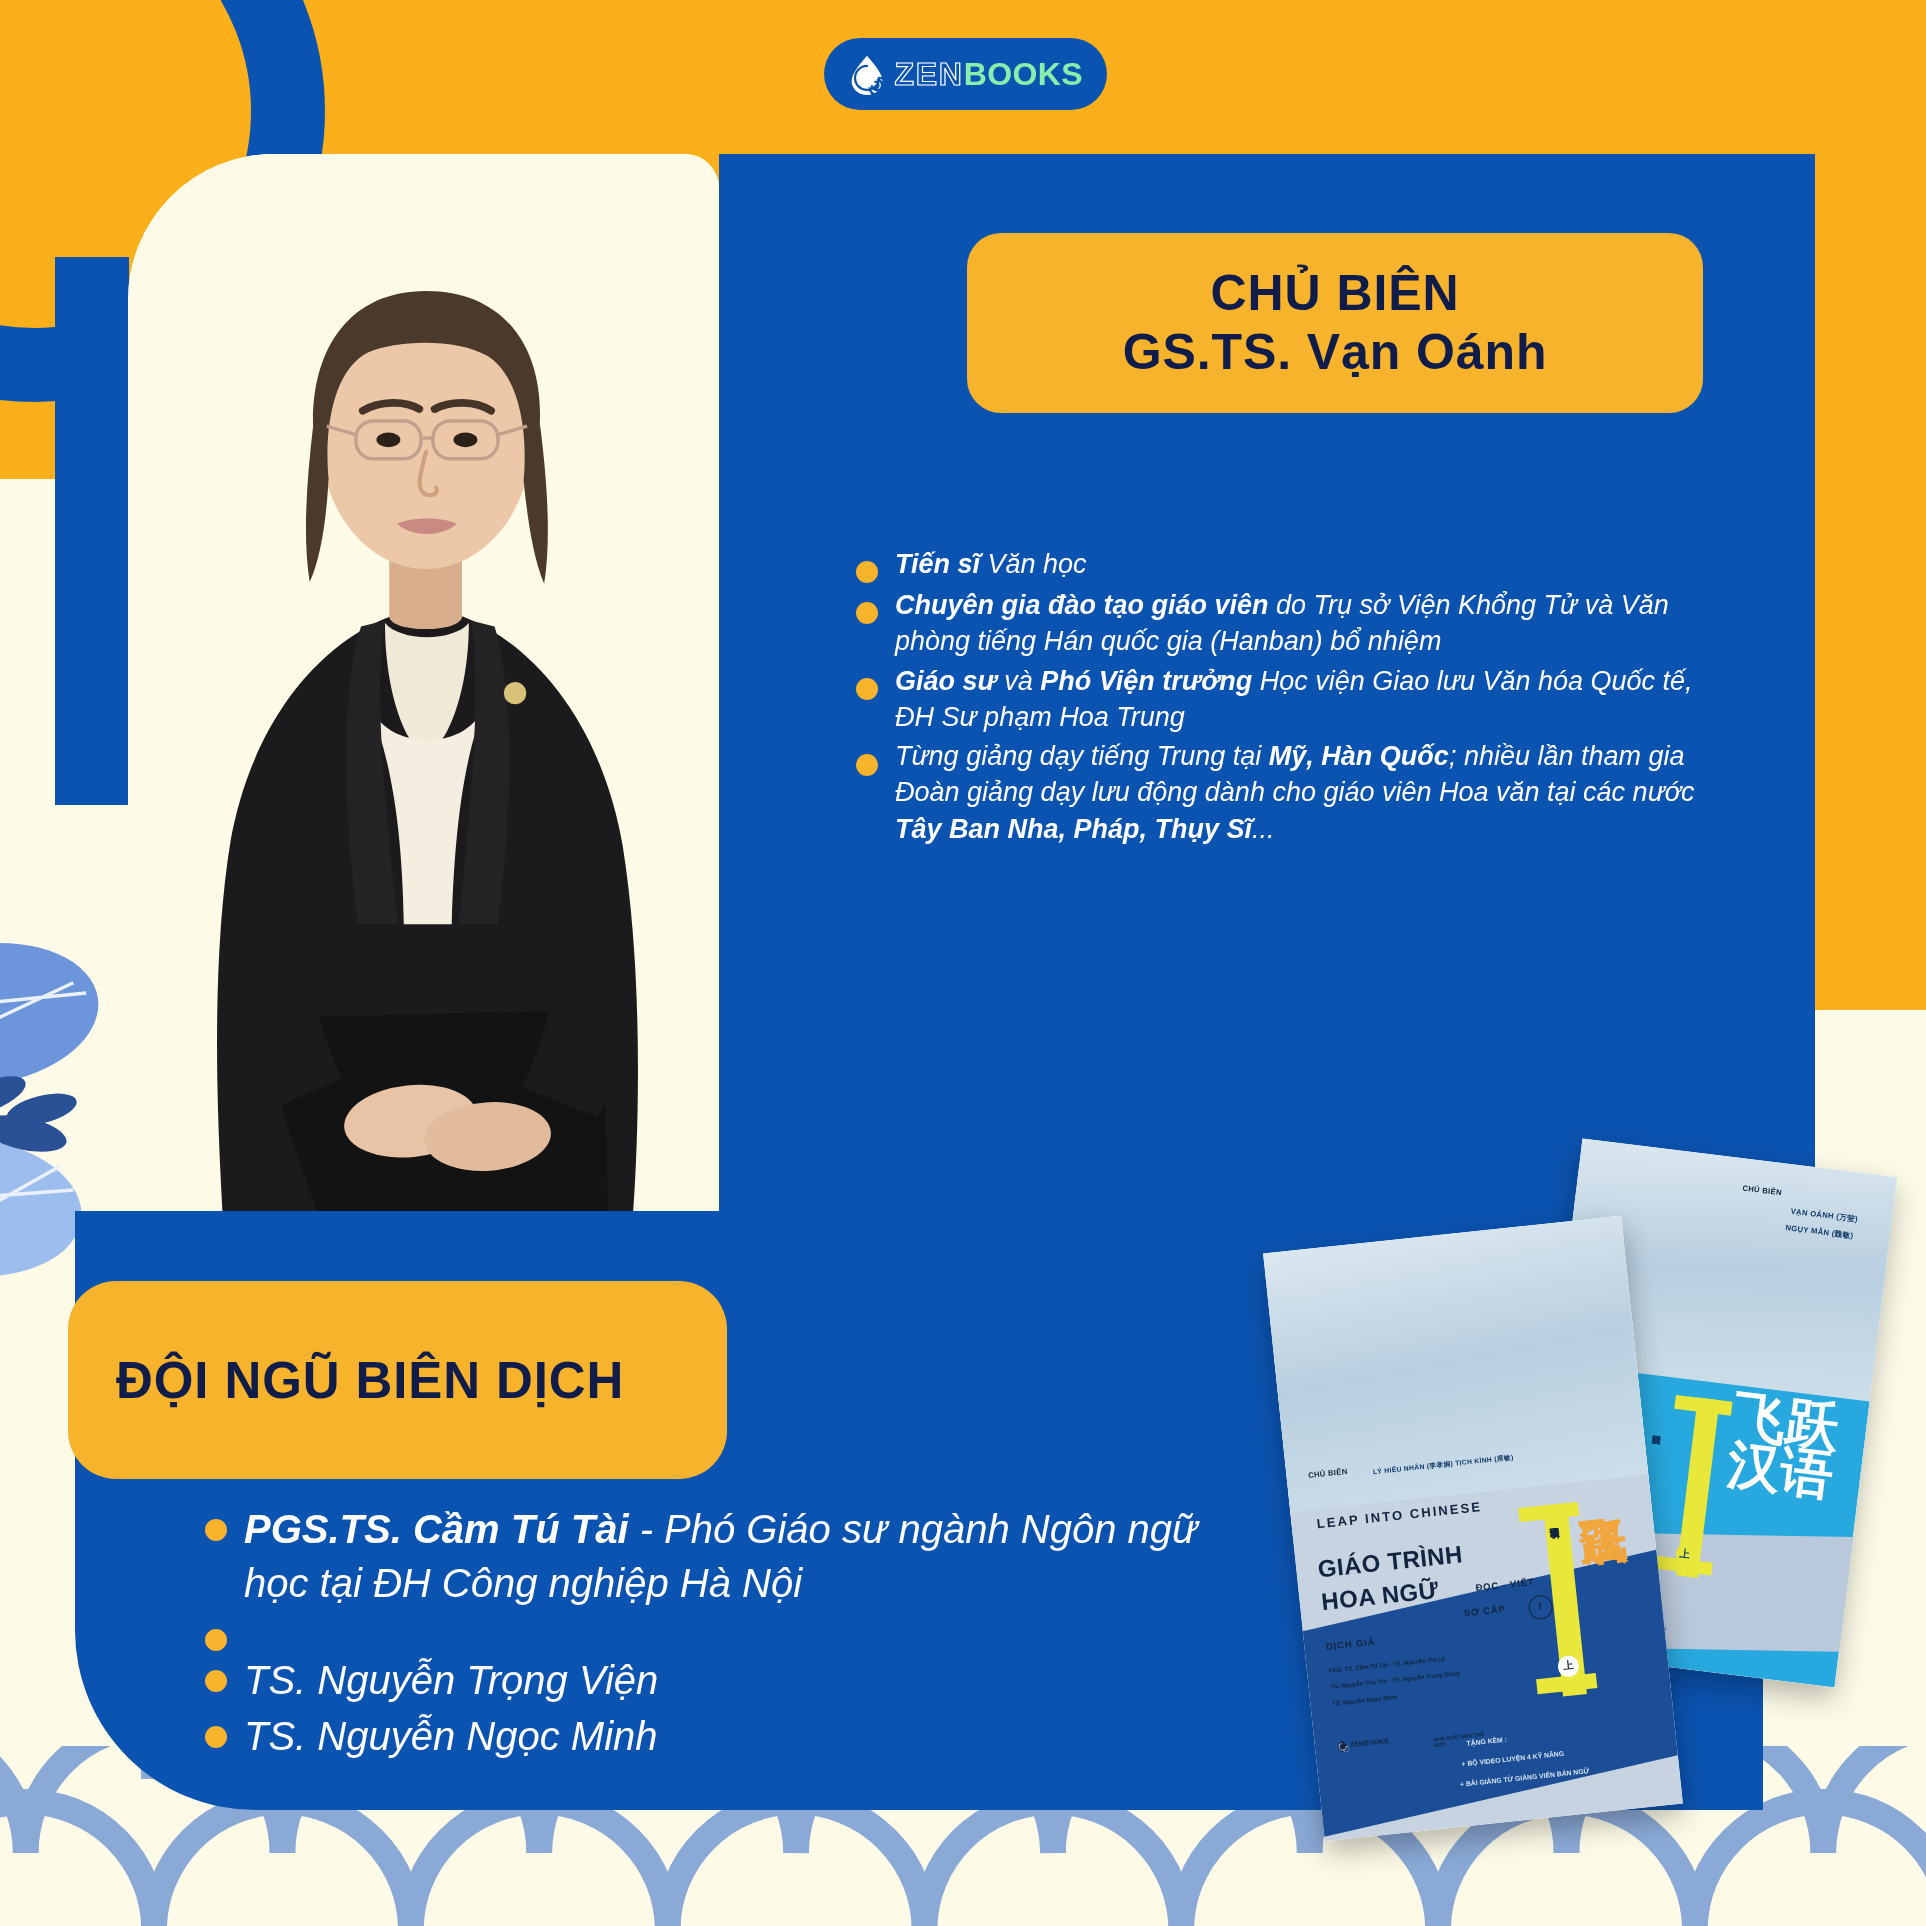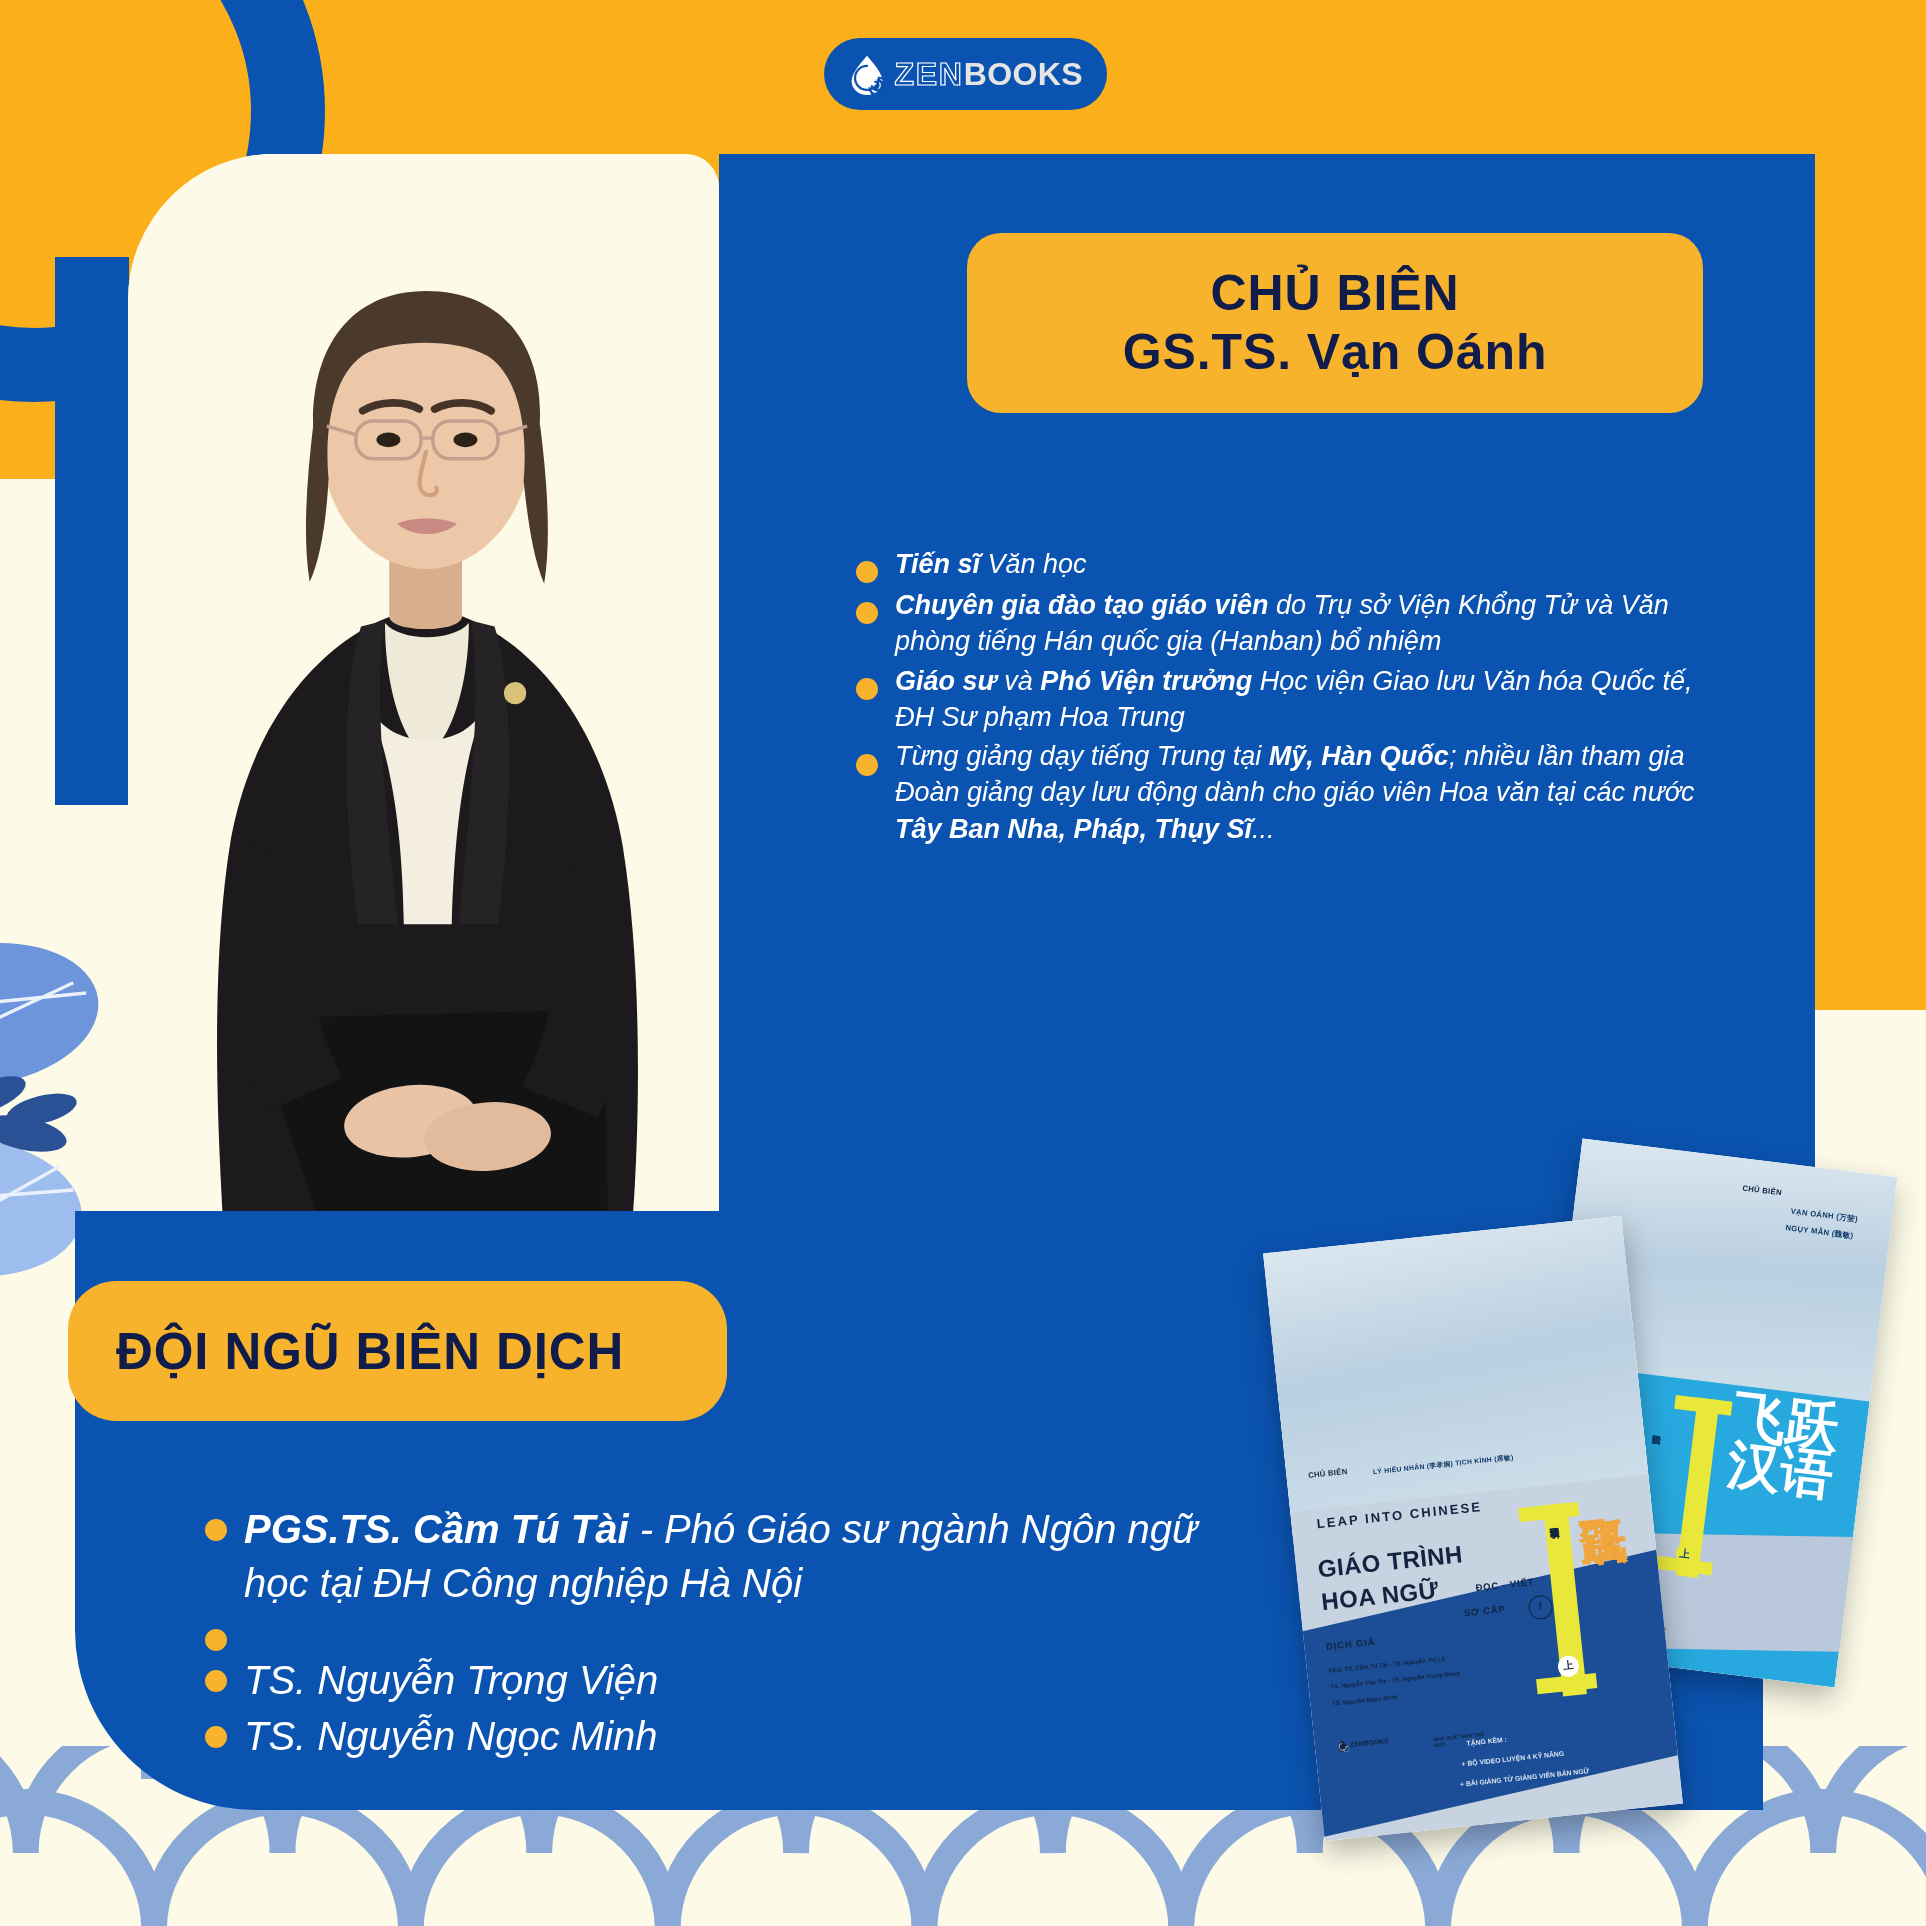--- a/index.html
+++ b/index.html
@@ -27,21 +27,21 @@
   
   .waves{position:absolute;left:0;bottom:0;width:1926px;height:180px;overflow:hidden;}
 
   
   .logo-pill{position:absolute;left:824px;top:38px;width:283px;height:72px;background:#0B53B0;
      border-radius:36px;display:flex;align-items:center;justify-content:center;gap:8.6px;}
   .logo-mark{width:38px;height:41px;flex:0 0 auto;}
   .logo-text{display:flex;align-items:flex-end;}
   .logo-zen{font-size:32px;letter-spacing:1.7px;color:transparent;
      -webkit-text-stroke:1.2px #ffffff;font-weight:700;}
-  .logo-books{font-size:32px;letter-spacing:0.4px;color:#e5e5e5;font-weight:700;}
+  .logo-books{font-size:32px;letter-spacing:0.4px;color:#86efac;font-weight:700;}
 
   
   .portrait-card{position:absolute;left:128px;top:154px;width:591px;height:1057px;background:#FDFBE8;
      border-top-left-radius:146px;border-top-right-radius:34px;overflow:hidden;}
   .portrait-img{position:absolute;left:0;top:0;width:591px;height:1057px;}
 
   
   .blue-panel{position:absolute;left:719px;top:154px;width:1044px;height:1057px;background:#0B53B0;}
   .blue-panel-2{position:absolute;left:75px;top:1211px;width:1688px;height:599px;background:#0B53B0;
      border-bottom-left-radius:180px;}
@@ -55,21 +55,21 @@
 
   
   .bio{position:absolute;left:856px;top:546px;width:865px;}
   .bullet{display:flex;align-items:flex-start;margin-bottom:3.4px;}
   .dot{flex:0 0 auto;width:22px;height:22px;border-radius:50%;background:#F7B32B;margin-top:15.4px;margin-right:17px;}
   .btext{color:#ffffff;font-style:italic;font-size:27px;line-height:1.34;
      font-family:"Liberation Sans","DejaVu Sans",sans-serif;}
   .btext b{font-weight:700;font-style:italic;}
 
   
-  .team-head{position:absolute;left:68px;top:1281px;width:659px;height:140px;background:#F7B32B;
+  .team-head{position:absolute;left:68px;top:1281px;width:659px;height:198px;background:#F7B32B;
      border-radius:48px;display:flex;align-items:center;}
   .team-head span{color:#101C4A;font-weight:700;font-size:51px;letter-spacing:0.9px;padding-left:48px;}
 
   
   .team-list{position:absolute;left:205px;top:1502px;width:1010px;}
   .tl-item{display:flex;align-items:flex-start;margin-bottom:1.7px;}
   .tl-dot{flex:0 0 auto;width:22px;height:22px;border-radius:50%;background:#F7B32B;margin-top:17px;margin-right:17px;}
   .tl-text{color:#ffffff;font-style:italic;font-size:40px;line-height:1.36;}
   .tl-text b{font-weight:700;font-style:italic;}
 

